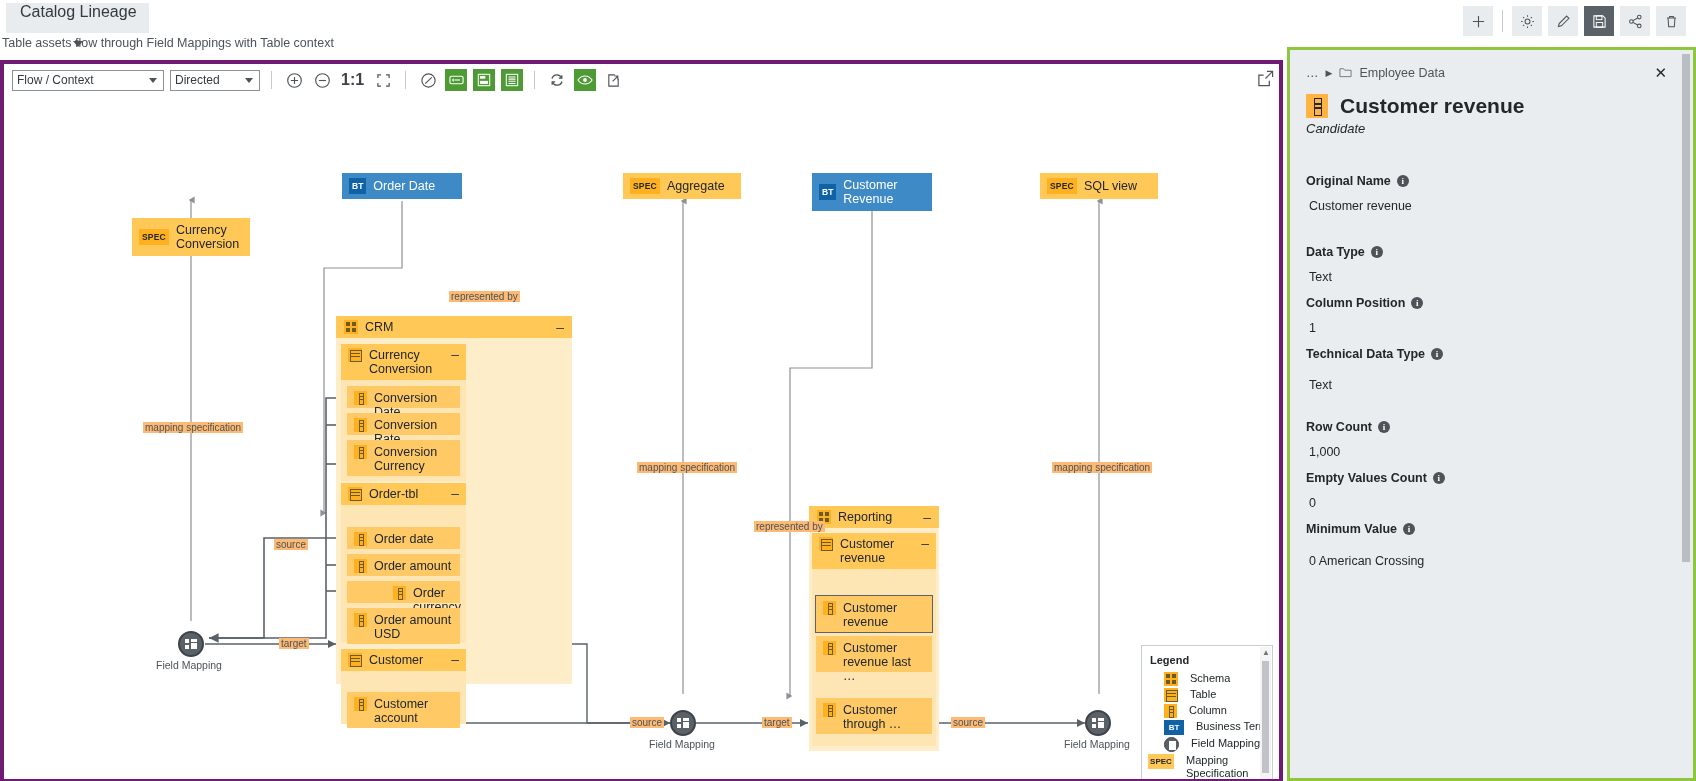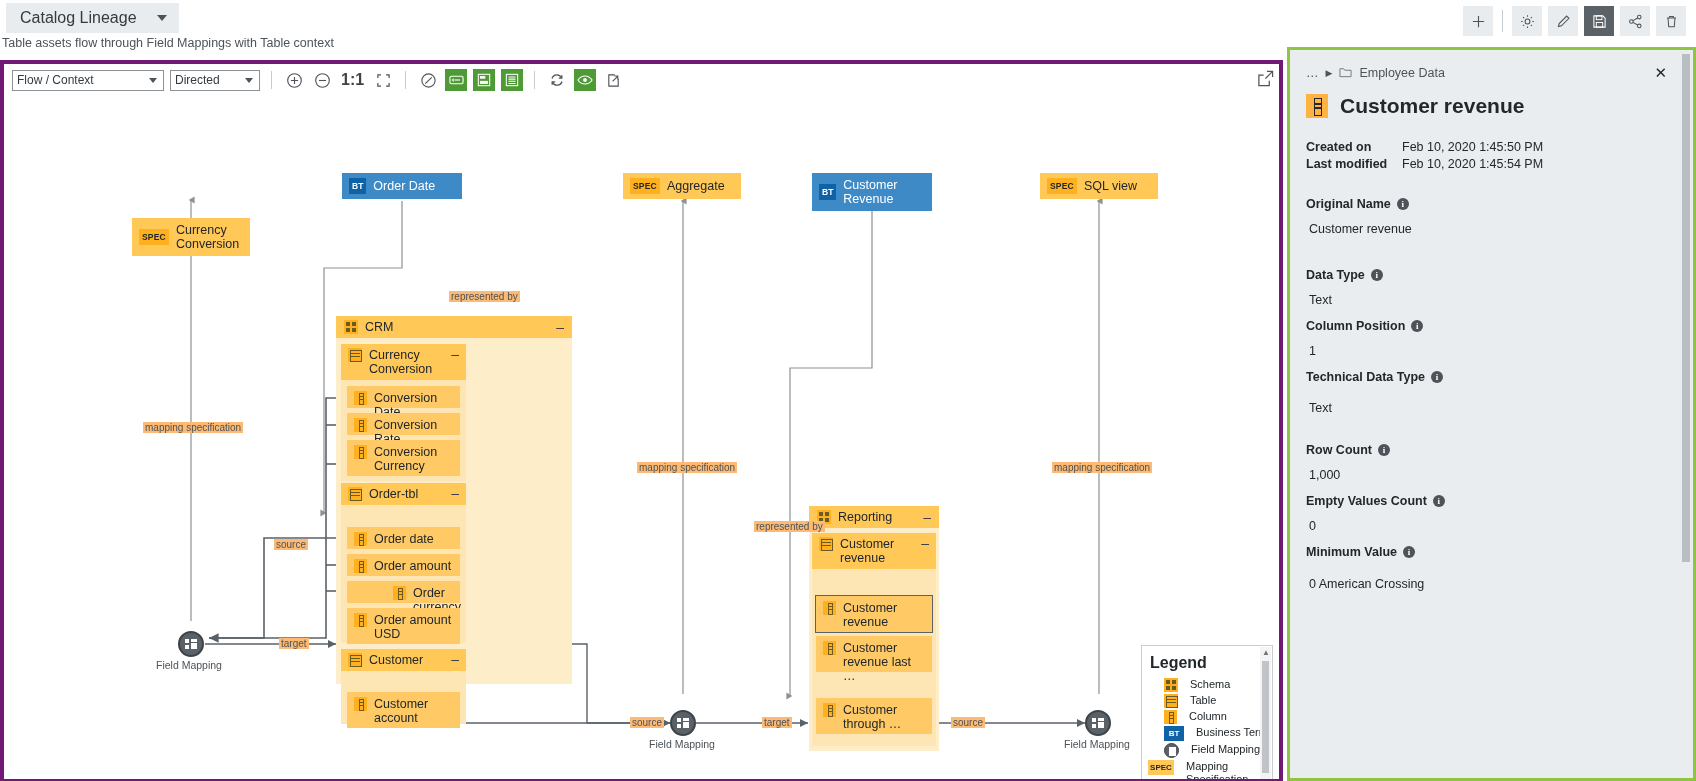--- a/index.html
+++ b/index.html
@@ -9,21 +9,21 @@
     font-family: "Liberation Sans", sans-serif;
     background: #ffffff;
     overflow: hidden;
   }
   #app { position: relative; width: 1696px; height: 781px; background:#fff; }
 
   
   .topbar { position:absolute; left:0; top:0; width:1696px; height:58px; background:#ffffff; }
   .title-chip {
     position:absolute; left:6px; top:3px; height:30px;
-    background:#e8ecef; display:flex; align-items:center; padding:0 12px 0 14px; gap:20px;
+    background:#e8ecef; display:flex; align-items:center; padding:0 12px 0 14px; gap:20px;flex-direction:column;
   }
   .title-chip .t { font-size:16px; color:#343a3f; }
   .caret-down { width:0;height:0;border-left:5px solid transparent;border-right:5px solid transparent;border-top:6px solid #4d5358; }
   .subtitle { position:absolute; left:2px; top:36px; font-size:12.5px; color:#4d5358; }
 
   .tools { position:absolute; right:10px; top:6px; display:flex; align-items:center; gap:6px; }
   .tbtn { width:30px; height:30px; background:#e8ecef; display:flex; align-items:center; justify-content:center; cursor:pointer; }
   .tbtn.active { background:#5a6268; }
   .tsep { width:1px; height:22px; background:#c6cbd0; margin:0 3px; }
 
@@ -86,21 +86,21 @@
   .fm-inner::before{content:"";position:absolute;left:0;top:0;width:4px;height:4px;background:#fff;box-shadow:0 6px 0 #fff;}
   .fm-inner::after{content:"";position:absolute;left:6px;top:0;width:6px;height:3px;background:#fff;box-shadow:0 4px 0 #fff, 0 7px 0 #fff;}
   .fm-label { position:absolute; font-size:10.5px; color:#4d5358; white-space:nowrap; }
 
   .elabel { position:absolute; font-size:10px; color:#4d5358; background:#fdba74; padding:0 2px; white-space:nowrap;}
 
   svg.wires { position:absolute; left:0; top:0; width:1281px; height:690px; pointer-events:none; }
 
   
   .legend { position:absolute; left:1137px; top:549px; width:132px; height:157px; background:#fff; border:1px solid #c9ced3; }
-  .legend h4 { margin:0; padding:8px 0 5px 8px; font-size:16px; color:#21272a; }
+  .legend h4 { margin:0; padding:8px 0 5px 8px; font-size:11px; color:#21272a; }
   .legend .row { display:flex; align-items:flex-start; gap:12px; padding:1px 0 1px 22px; font-size:11px; color:#21272a; line-height:13px;}
   .lg-ico{flex:0 0 auto;}
   .lg-spec{background:#ffc857;color:#21272a;font-size:8px;font-weight:bold;padding:1px 2px;width:26px;text-align:center;}
   .lg-bt{background:#0f62a5;color:#fff;font-size:8px;font-weight:bold;padding:1px 3px;width:20px;text-align:center;}
   .lg-fm{width:15px;height:15px;border-radius:50%;background:#5a6268;border:1.5px solid #3d4348;position:relative;}
   .lg-fm::after{content:"";position:absolute;left:4px;top:3px;width:7px;height:9px;background:#fff;}
   .lscroll{position:absolute;right:1px;top:1px;width:11px;height:155px;background:#f4f4f4;}
   .lscroll .bar{position:absolute;left:2px;top:14px;width:7px;height:112px;background:#c0c4c8;}
   .lsar{position:absolute;left:2px;font-size:8px;color:#6f7479;}
 
@@ -500,33 +500,24 @@
             </svg>
         </span>
         <span>Employee Data</span>
         <span class="cx">✕</span>
       </div>
 
       <div class="p-title">
         <span class="tico"></span>
         <h2>Customer revenue</h2>
       </div>
-
-      <div class="meta">
-        <div class="mrow">
-          <span class="mk">Created on</span>
-          <span>Feb 10, 2020 1:45:50 PM</span>
-        </div>
-        <div class="mrow">
-          <span class="mk">Last modified</span>
-          <span>Feb 10, 2020 1:45:54 PM</span>
-        </div>
-      </div>
-
-      <div class="fld" style="margin-top:26px">
+      <div class="p-sub">Candidate</div>
+
+
+      <div class="fld" style="margin-top:38px">
         <div class="lbl">
           <span>Original Name</span>
           <span class="infoi">i</span>
         </div>
         <div class="val">Customer revenue</div>
       </div>
 
       <div class="fld" style="margin-top:32px">
         <div class="lbl">
           <span>Data Type</span>

